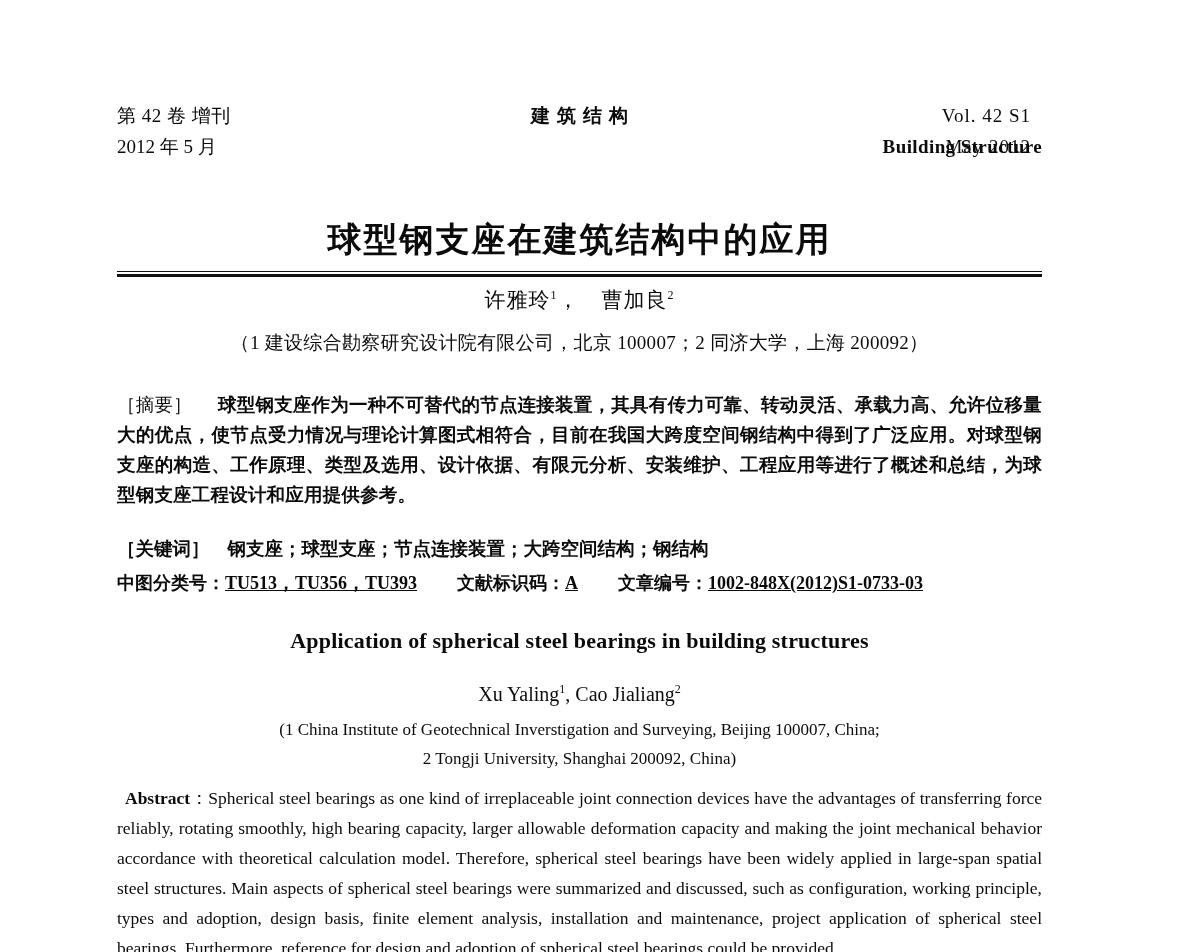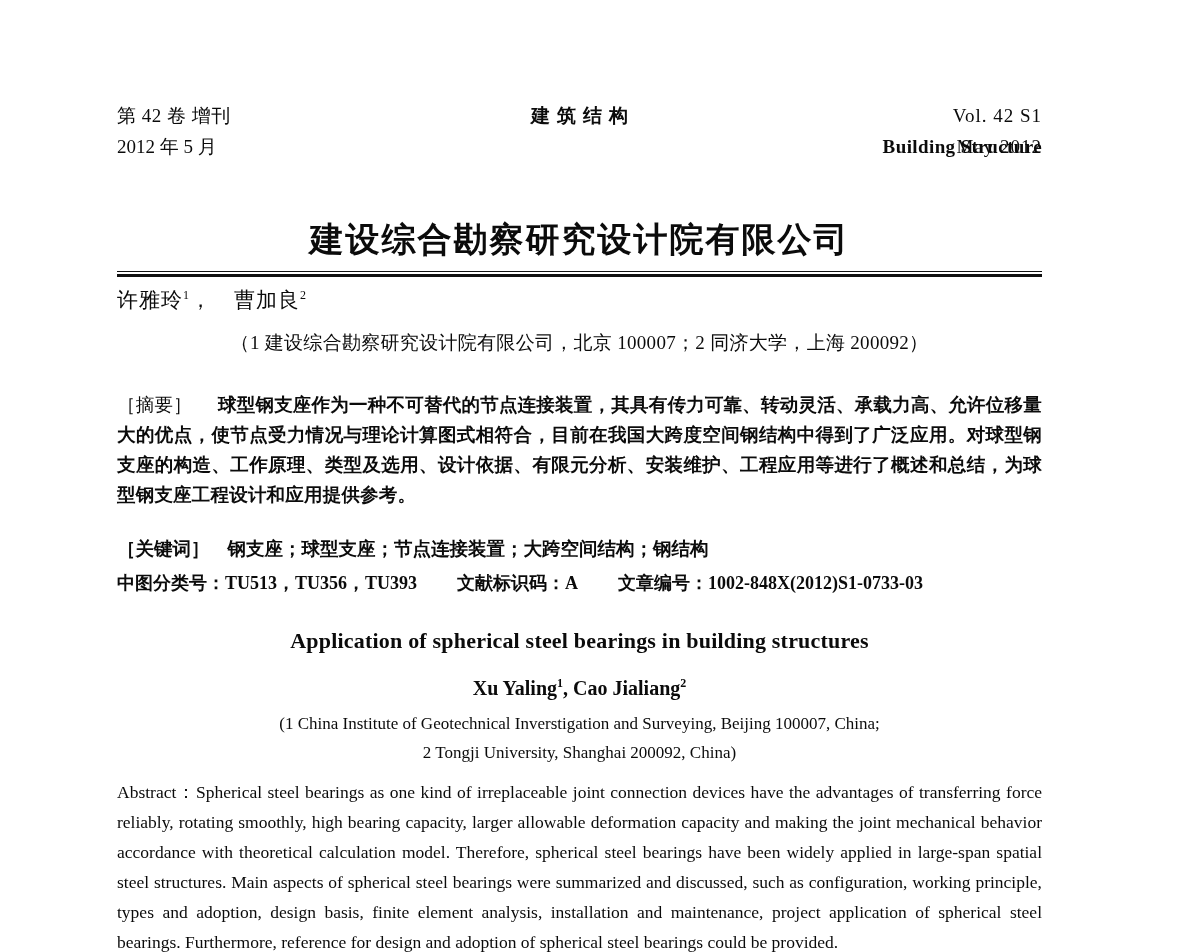--- a/index.html
+++ b/index.html
@@ -37,21 +37,21 @@
     margin-top: 100px;
   }
   .runhead .rh-left,
   .runhead .rh-mid,
   .runhead .rh-right {
     position: absolute;
     top: 0;
   }
   .runhead .rh-left { left: 0; text-align: left; }
   .runhead .rh-mid  { left: 0; right: 0; text-align: center; }
-  .runhead .rh-right{ right: 0; text-align: right; }
+  .runhead .rh-right{ right: 11px; text-align: right; }
 
   .rh-cn-line {
     font-size: 19px;
     line-height: 32px;
     white-space: nowrap;
     letter-spacing: 0.5px;
   }
   .rh-mid .rh-cn-line {
     letter-spacing: 7px;
     font-weight: 600;
@@ -90,21 +90,21 @@
   .cn-title {
     text-align: center;
     font-size: 34px;
     font-weight: 700;
     letter-spacing: 2px;
     margin-top: 46px;
     line-height: 1.3;
   }
 
   .cn-authors {
-    text-align: left;
+    text-align: center;
     font-size: 21px;
     margin-top: 24px;
     letter-spacing: 1px;
     font-family: "Liberation Serif", "DejaVu Serif", serif;
   }
   .cn-authors sup {
     font-size: 12px;
     vertical-align: super;
   }
   .author-gap { display: inline-block; width: 22px; }
@@ -139,52 +139,51 @@
   }
   .cn-kw .kwsp { display: inline-block; width: 18px; }
 
   .cn-clc {
     margin-top: 4px;
     font-size: 18px;
     line-height: 30px;
     font-weight: 700;
   }
   .cn-clc .seg-gap { display: inline-block; width: 40px; }
-  .cn-clc .val { font-weight: 700; }
+  .cn-clc .val { font-weight: 700; text-decoration: underline; }
 
   
   .en-title {
     text-align: center;
     font-size: 22px;
     font-weight: 700;
     margin-top: 30px;
     letter-spacing: 0.2px;
   }
   .en-authors {
     text-align: center;
     font-size: 20px;
-    margin-top: 22px;
-    font-weight: bold;
+    margin-top: 28px;
   }
   .en-authors sup { font-size: 12px; vertical-align: super; }
 
   .en-affil {
     text-align: center;
     font-size: 17px;
     line-height: 29px;
     margin-top: 9px;
   }
 
   .en-abs {
     margin-top: 10px;
     font-size: 17.5px;
     line-height: 30px;
     text-align: justify;
   }
-  .en-abs .lbl { font-weight: 400; }
+  .en-abs .lbl { font-weight: 700; margin-left: 8px; }
 
   .en-kw {
     margin-top: 2px;
     font-size: 17.5px;
     line-height: 30px;
   }
   .en-kw .lbl { font-weight: 700; }
 </style>
 </head>
 <body>
@@ -204,21 +203,21 @@
       <div class="rh-right">
         <div class="rh-cn-line">Vol. 42    S1</div>
         <div class="rh-en-line">May  2012</div>
       </div>
       <div class="rules">
         <div class="rule-thin"></div>
         <div class="rule-thick"></div>
       </div>
     </div>
 
-    <h1 class="cn-title">建设综合勘察研究设计院有限公司</h1>
+    <h1 class="cn-title">球型钢支座在建筑结构中的应用</h1>
 
     <div class="cn-authors">
       <span>许雅玲</span><sup>1</sup><span>，</span><span class="author-gap"></span><span>曹加良</span><sup>2</sup>
     </div>
 
     <div class="cn-affil">（1 建设综合勘察研究设计院有限公司，北京 100007；2 同济大学，上海 200092）</div>
 
     <div class="cn-abs-block">
       <span class="lead">［摘要］</span><span class="indent-sp"></span><span>球型钢支座作为一种不可替代的节点连接装置，其具有传力可靠、转动灵活、承载力高、允许位移量大的优点，使节点受力情况与理论计算图式相符合，目前在我国大跨度空间钢结构中得到了广泛应用。对球型钢支座的构造、工作原理、类型及选用、设计依据、有限元分析、安装维护、工程应用等进行了概述和总结，为球型钢支座工程设计和应用提供参考。</span>
     </div>

